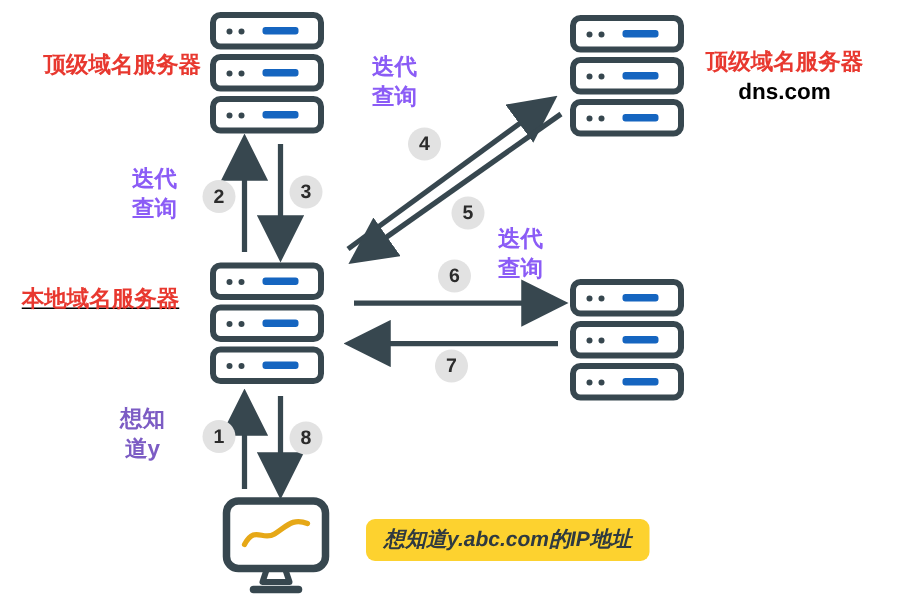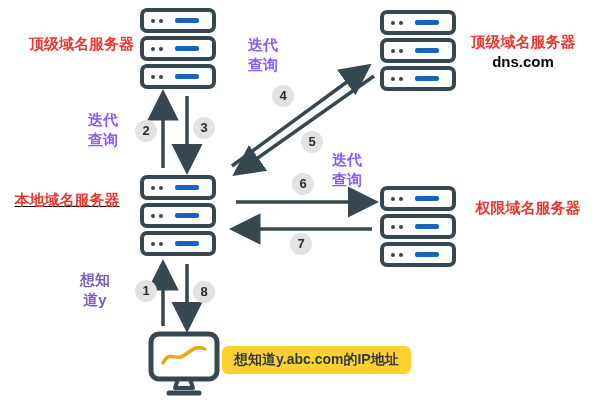--- a/index.html
+++ b/index.html
@@ -127,21 +127,20 @@
         <span class="dot"></span>
         <span class="bar"></span>
       </div>
     <div class="server-unit">
         <span class="dot"></span>
         <span class="dot"></span>
         <span class="bar"></span>
       </div>
   </div>
   <div class="abs node-label" style="left:458px;top:198px;width:140px;">
-    <div class="lbl-red">权限域名服务器</div>
   </div>
 
   <svg class="abs" style="left:146px;top:330px;" width="76" height="68" viewBox="0 0 76 68">
     <rect x="5" y="4" width="66" height="45" rx="8" fill="#ffffff" stroke="#37474f" stroke-width="5"></rect>
     <path d="M17,33 C24,20 29,31 37,26 S49,15 59,19" fill="none" stroke="#e6a817" stroke-width="3.5" stroke-linecap="round"></path>
     <path d="M32,49 L29,58 L47,58 L44,49" fill="none" stroke="#37474f" stroke-width="4" stroke-linejoin="round"></path>
     <line x1="23" y1="63" x2="53" y2="63" stroke="#37474f" stroke-width="5" stroke-linecap="round"></line>
   </svg>
 
   <div class="abs lbl-teal" style="left:246px;top:35px;">迭代查询</div>
@@ -151,15 +150,15 @@
 
   <div class="abs step-circle" style="left:135px;top:280px;">1</div>
   <div class="abs step-circle" style="left:135px;top:120px;">2</div>
   <div class="abs step-circle" style="left:193px;top:117px;">3</div>
   <div class="abs step-circle" style="left:272px;top:85px;">4</div>
   <div class="abs step-circle" style="left:301px;top:131px;">5</div>
   <div class="abs step-circle" style="left:292px;top:173px;">6</div>
   <div class="abs step-circle" style="left:290px;top:233px;">7</div>
   <div class="abs step-circle" style="left:193px;top:281px;">8</div>
 
-  <div class="abs query-box" style="left:222px;top:346px;">想知道y.abc.com的IP地址</div>
+  <div class="abs query-box" style="left:244px;top:346px;font-style:italic;">想知道y.abc.com的IP地址</div>
 
 </div>
 
 </body></html>

